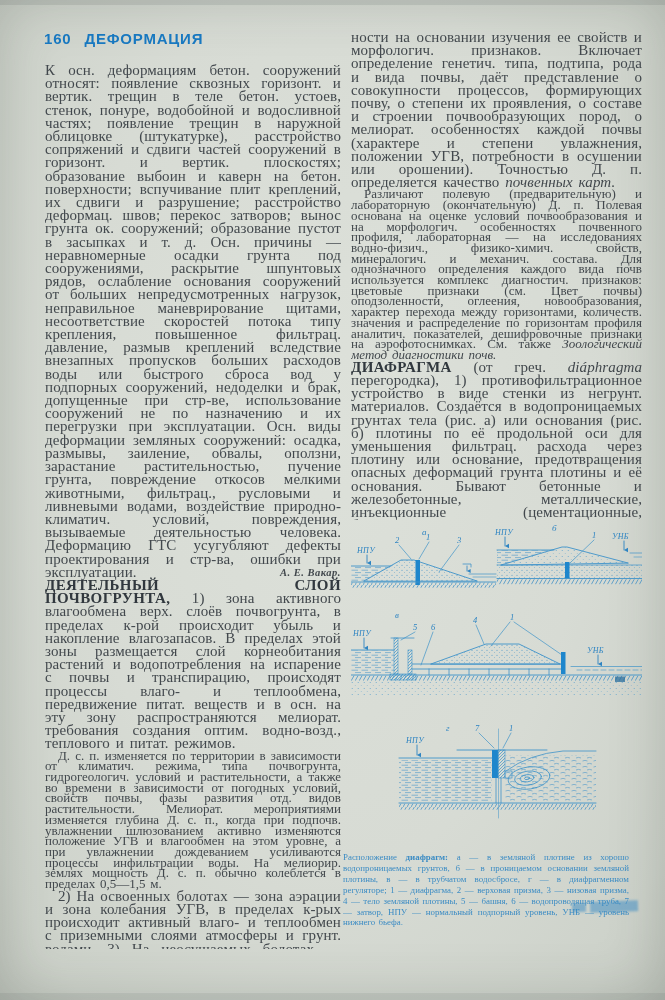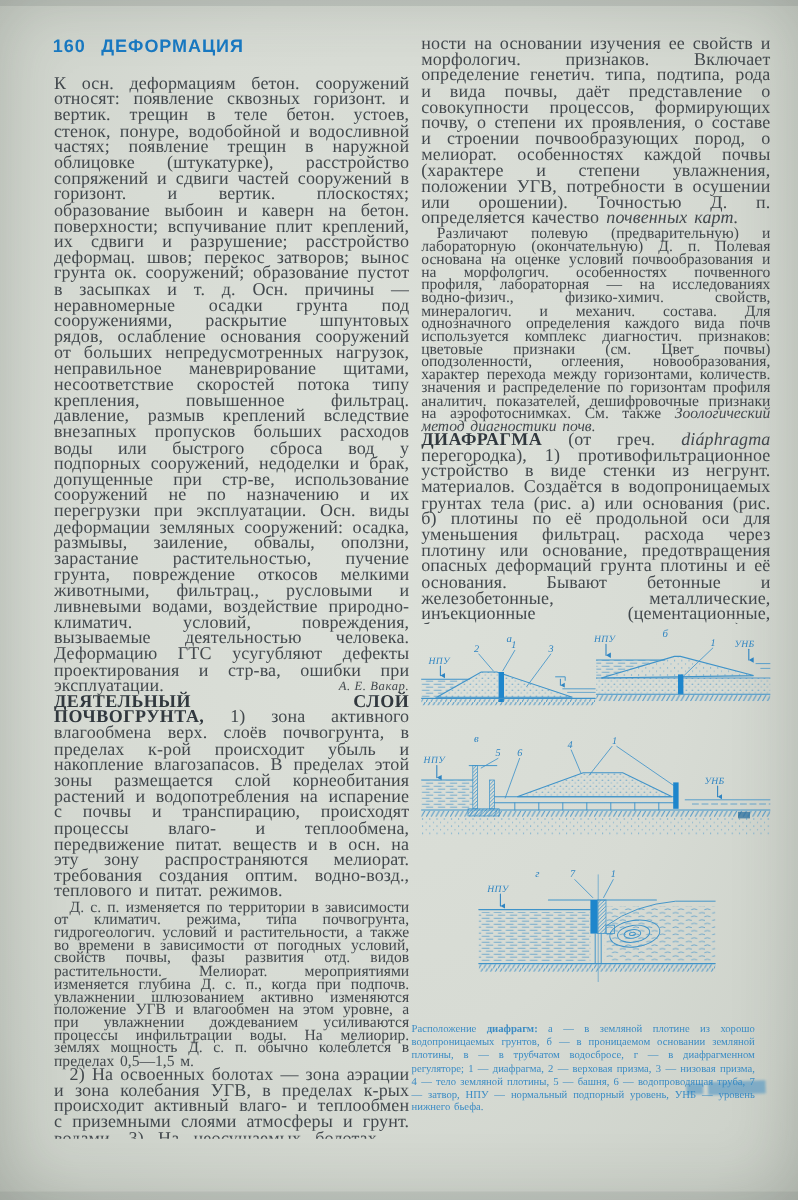--- a/index.html
+++ b/index.html
@@ -20,21 +20,21 @@
   }
   header.run .pageno{margin-right:13px;}
   .col{position:absolute;text-align:justify;}
   .col.left{left:45px;top:64px;width:296px;height:885px;overflow:hidden;}
   .col.right{left:351px;top:31px;width:291px;height:489px;overflow:hidden;}
   p.t{margin:0;font-size:15px;line-height:13.2px;word-spacing:2px;letter-spacing:.1px;}
   p.small{margin:0;font-size:13px;line-height:10.7px;word-spacing:1.5px;}
   p.ind{text-indent:13px;}
   .hw{font-weight:bold;color:#31383e;letter-spacing:.4px;}
   .sig{font-size:10.5px;line-height:13.2px;text-align:right;margin-top:-13.2px;}
-  .sig i{letter-spacing:.5px;}
+  .sig i{letter-spacing:.5px;font-weight:bold;}
   .figure{position:absolute;left:351px;top:519px;width:291px;height:302px;}
   .figure svg{display:block;}
   .figcap{
     position:absolute;left:343px;top:852px;width:286px;margin:0;
     font-size:8.9px;line-height:10.9px;word-spacing:1px;text-align:justify;
     color:#3c8cc4;
   }
   .stamp{position:absolute;background:#2f86c4;opacity:.48;filter:blur(1.1px);transform:rotate(-2deg);}
   .stamp.s1{left:572px;top:903px;width:14px;height:9px;}
   .stamp.s2{left:590px;top:901px;width:48px;height:11px;}

